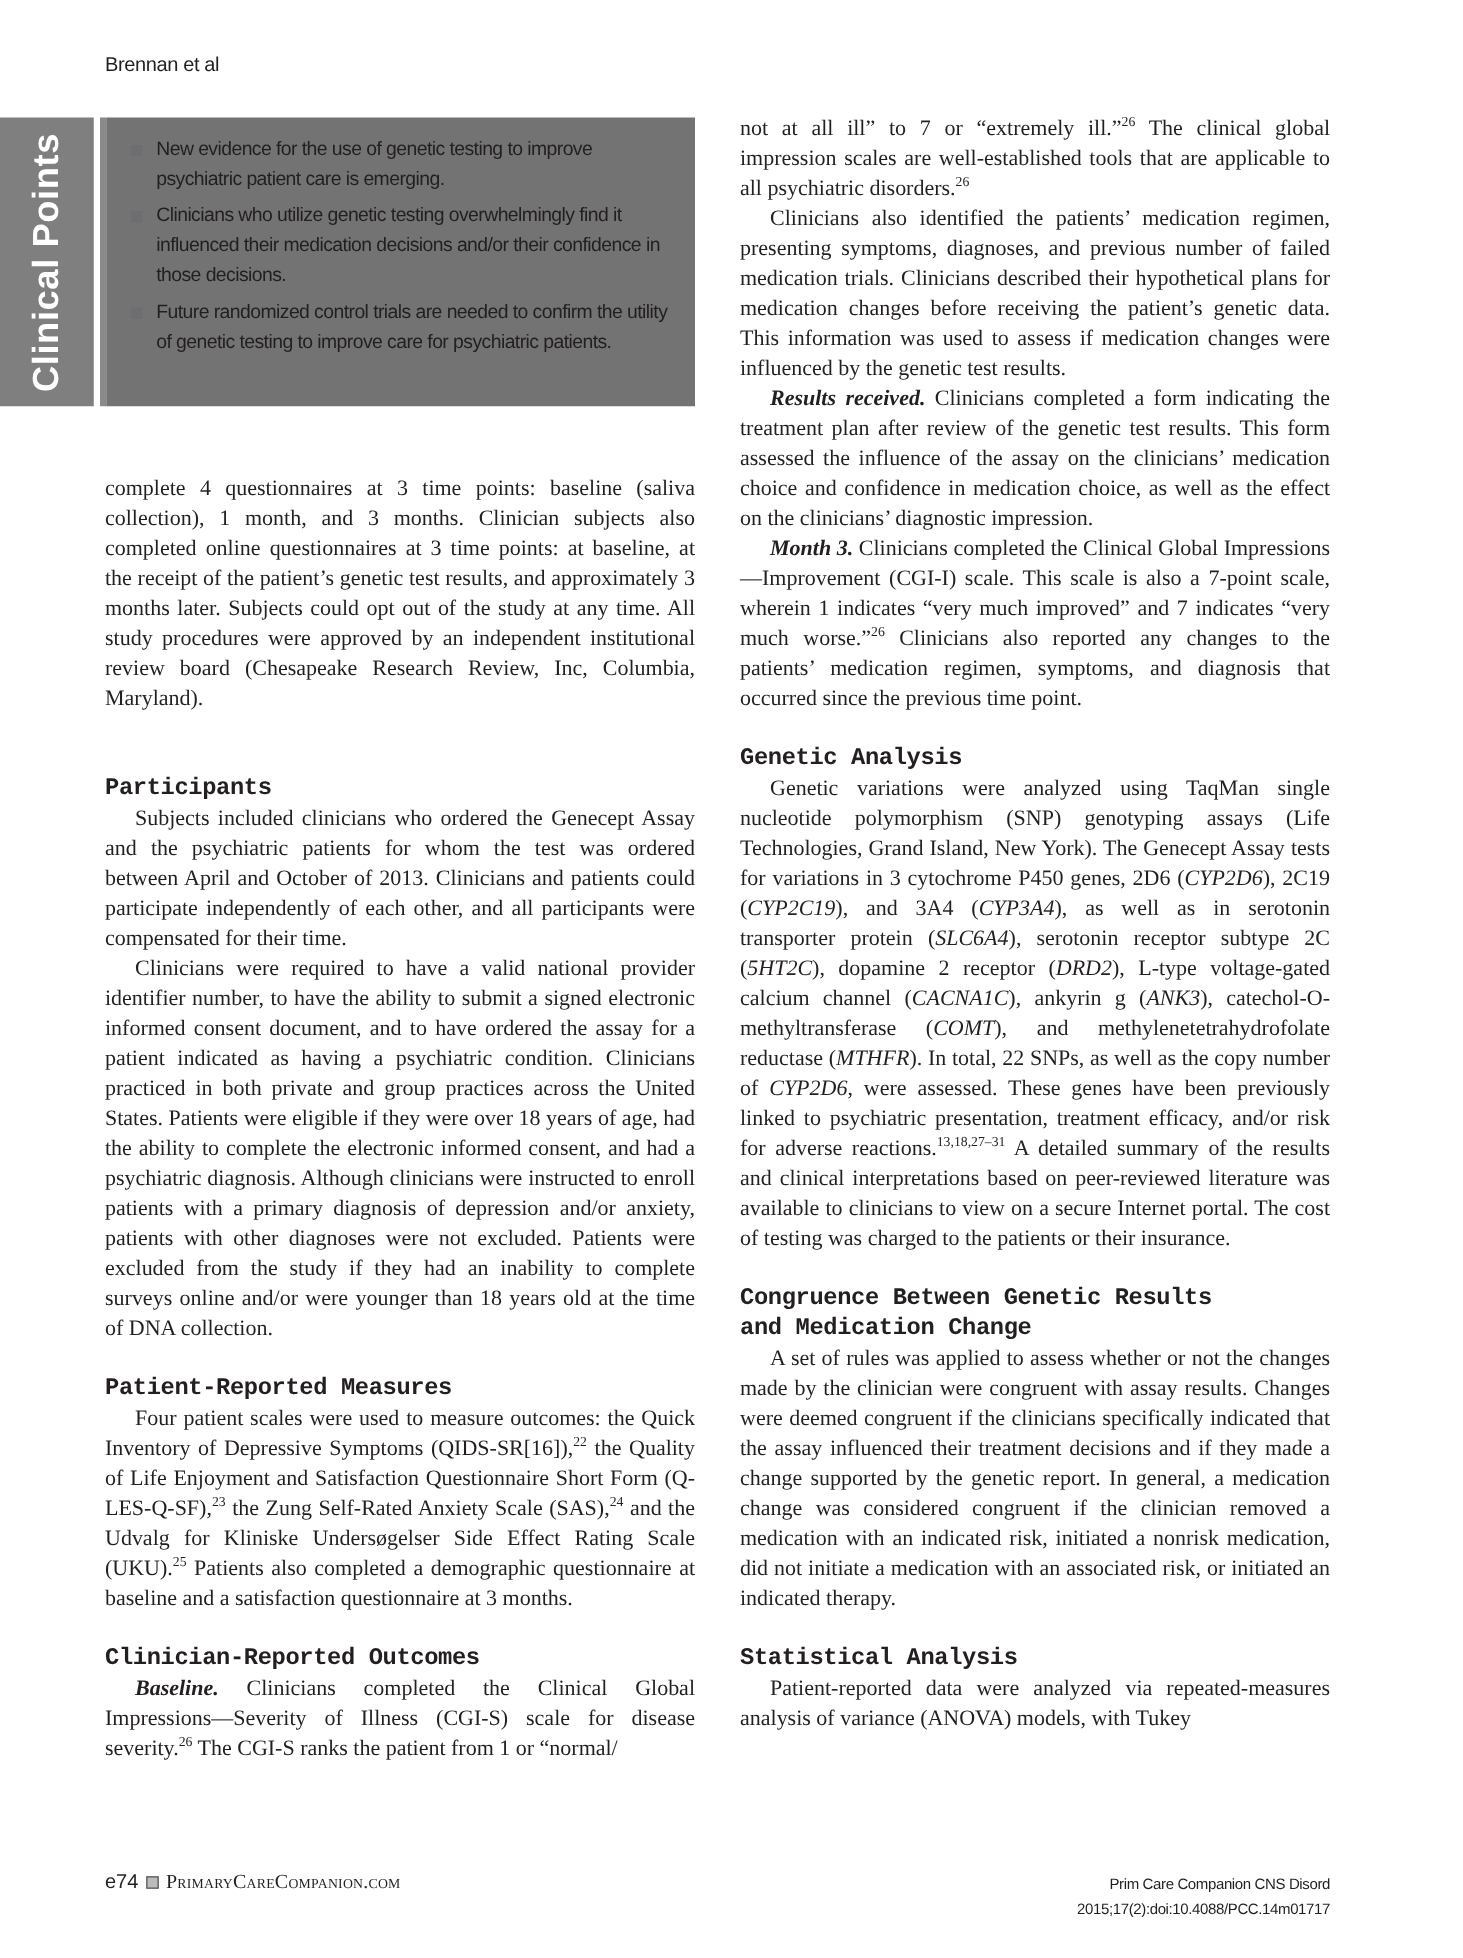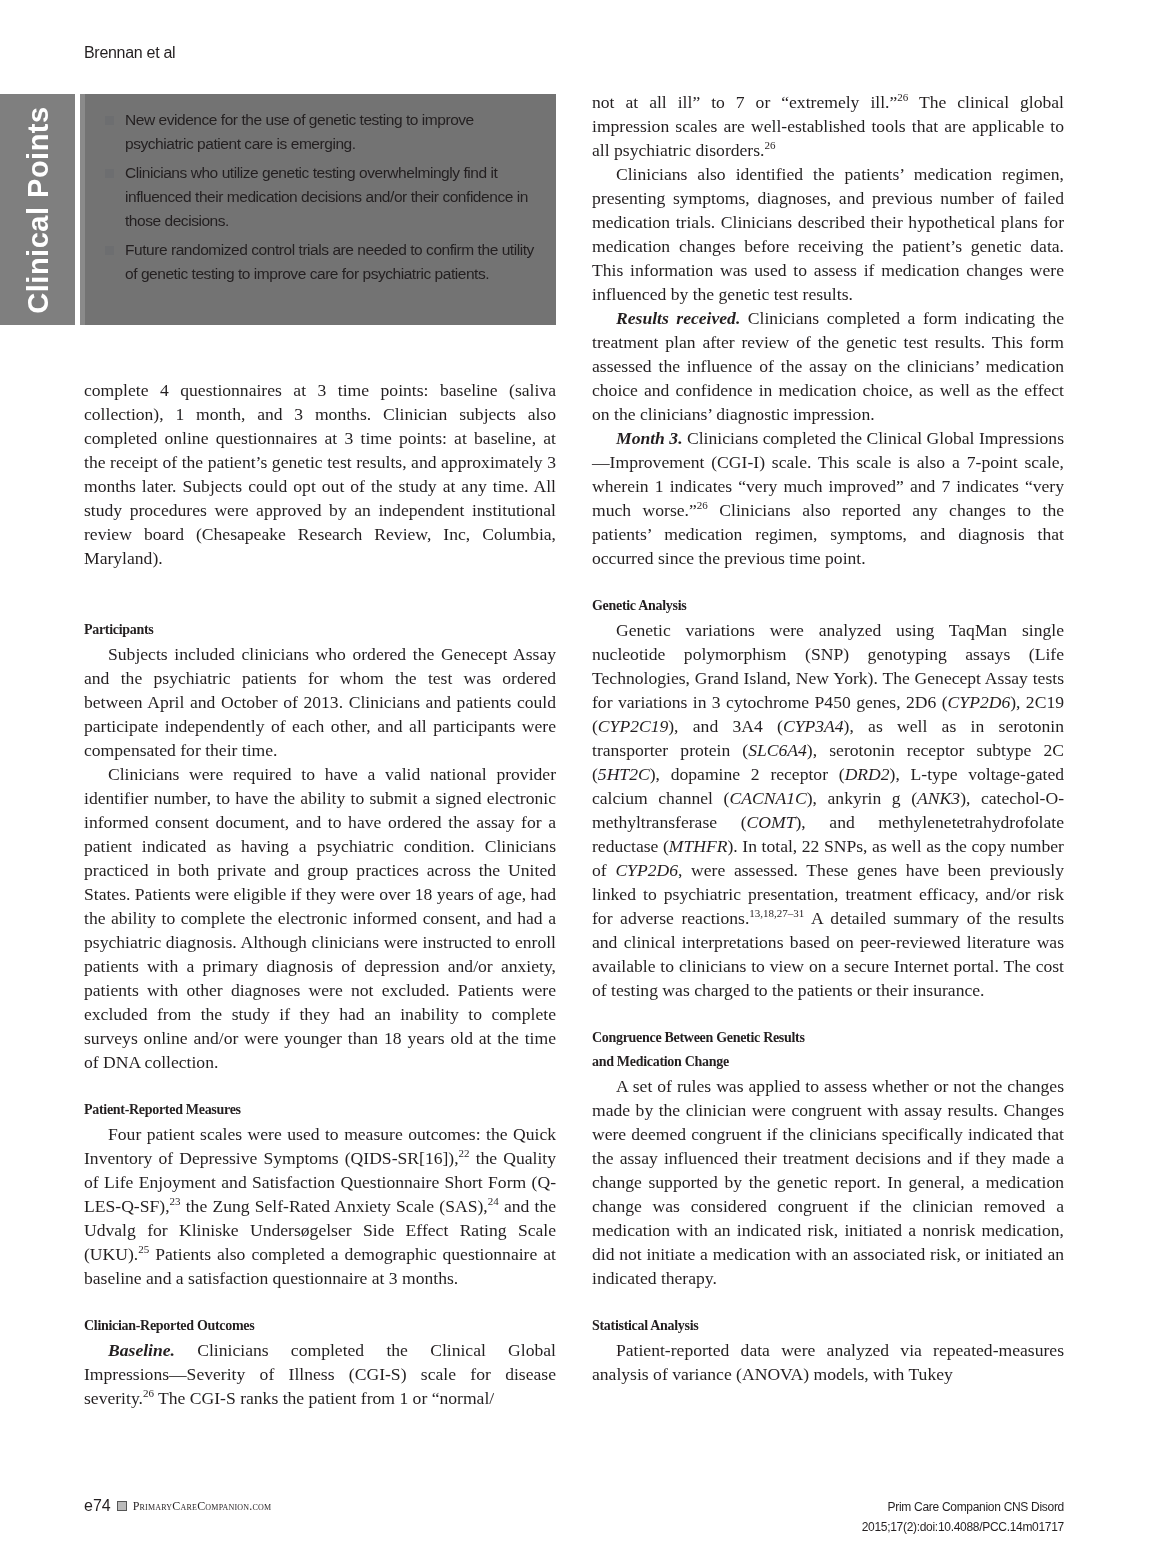--- a/index.html
+++ b/index.html
@@ -44,22 +44,22 @@
   }
 
   .col {
     position: absolute; width: 472px;
     font-size: 17.6px; line-height: 24px; text-align: justify;
     hyphens: none;
   }
   .col p { text-indent: 24px; }
   .col p.noindent { text-indent: 0; }
   .col h3 {
-    font-family: Liberation Serif, serif;
-    font-weight: bold; font-size: 14px; line-height: 24px;
+    font-family: Liberation Mono, monospace;
+    font-weight: bold; font-size: 19px; line-height: 24px;
     letter-spacing: -0.3px; color: #231f20;
   }
   .col sup { font-size: 11px; line-height: 0; vertical-align: 7px; }
   .col em { font-style: italic; }
   .runin { font-weight: bold; font-style: italic; }
 
   .left-top { left: 84px; top: 378px; }
   .left-bottom { left: 84px; top: 618px; }
   .right-col { left: 592px; top: 90px; }
   .spacer-md { height: 24px; }
@@ -68,21 +68,21 @@
     position: absolute; left: 84px; top: 1497px;
     font-family: "Liberation Sans", "DejaVu Sans", sans-serif;
     font-size: 16px; color: #231f20; display: flex; align-items: center; gap: 6px; justify-content: space-between;
   }
   .footer-square {
     display: inline-block; width: 10px; height: 10px; border: 1.5px solid #555;
     background: #bbb;
   }
   .footer-site {
     font-family: "Liberation Serif", "DejaVu Serif", serif;
-    font-variant: small-caps; font-size: 12px; letter-spacing: 0.2px;
+    font-variant: small-caps; font-size: 16px; letter-spacing: 0.2px;
   }
   .footer-right {
     position: absolute; right: 106px; top: 1497px; text-align: right;
     font-family: "Liberation Sans", "DejaVu Sans", sans-serif;
     font-size: 12px; line-height: 20px; letter-spacing: -0.3px; color: #231f20;
   }
 </style>
 </head>
 <body>
 

